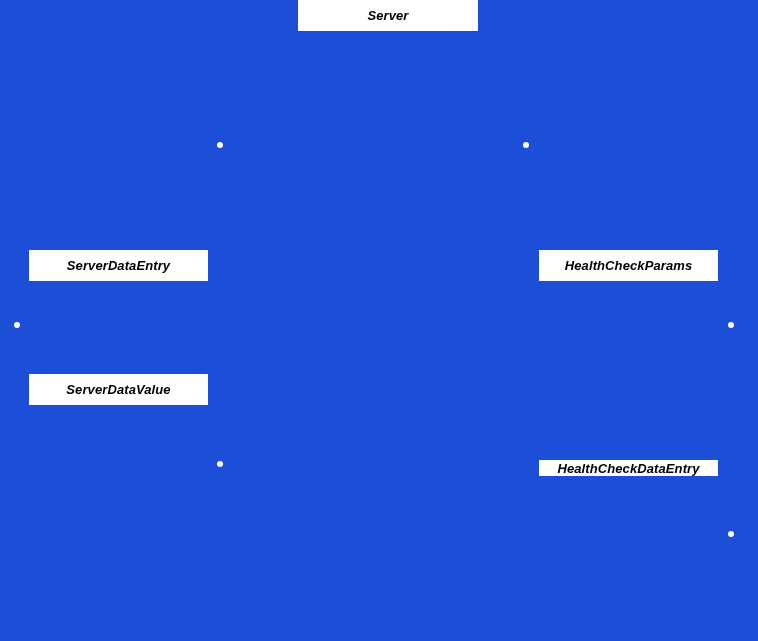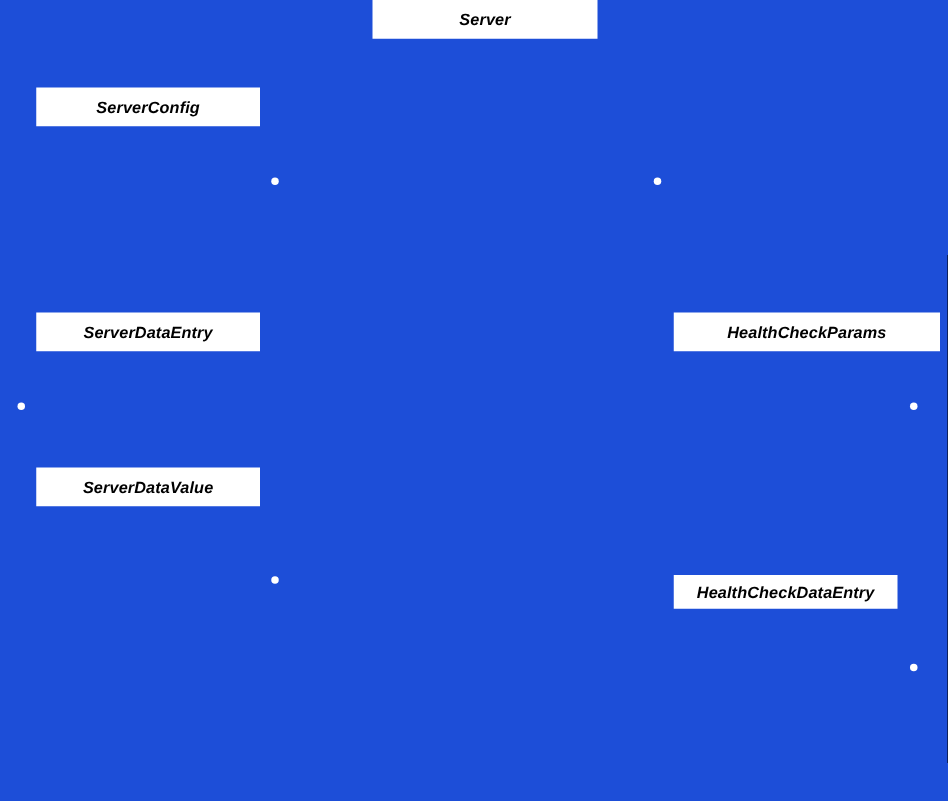--- a/index.html
+++ b/index.html
@@ -44,38 +44,35 @@
 </style>
 </head>
 <body>
 
 <div id="canvas">
 
   <div class="node" style="left:298px; top:0px; width:180px; height:31px;">
     <span class="node-label">Server</span>
   </div>
 
-  <div class="node" style="left:29px; top:70px; width:179px; height:31px;">
-    <span class="node-label">ServerConfig</span>
-  </div>
 
 
   <div class="node" style="left:29px; top:250px; width:179px; height:31px;">
     <span class="node-label">ServerDataEntry</span>
   </div>
 
-  <div class="node" style="left:539px; top:250px; width:213px; height:31px;">
+  <div class="node" style="left:539px; top:250px; width:179px; height:31px;">
     <span class="node-label">HealthCheckParams</span>
   </div>
 
   <div class="node" style="left:29px; top:374px; width:179px; height:31px;">
     <span class="node-label">ServerDataValue</span>
   </div>
 
-  <div class="node" style="left:539px; top:460px; width:179px; height:27px;">
+  <div class="node" style="left:539px; top:460px; width:179px; height:16px;">
     <span class="node-label">HealthCheckDataEntry</span>
   </div>
 
   <div class="dot" style="left:217px; top:142px; width:6px; height:6px;"></div>
   <div class="dot" style="left:523px; top:142px; width:6px; height:6px;"></div>
   <div class="dot" style="left:14px; top:322px; width:6px; height:6px;"></div>
   <div class="dot" style="left:728px; top:322px; width:6px; height:6px;"></div>
   <div class="dot" style="left:217px; top:461px; width:6px; height:6px;"></div>
   <div class="dot" style="left:728px; top:531px; width:6px; height:6px;"></div>
 

